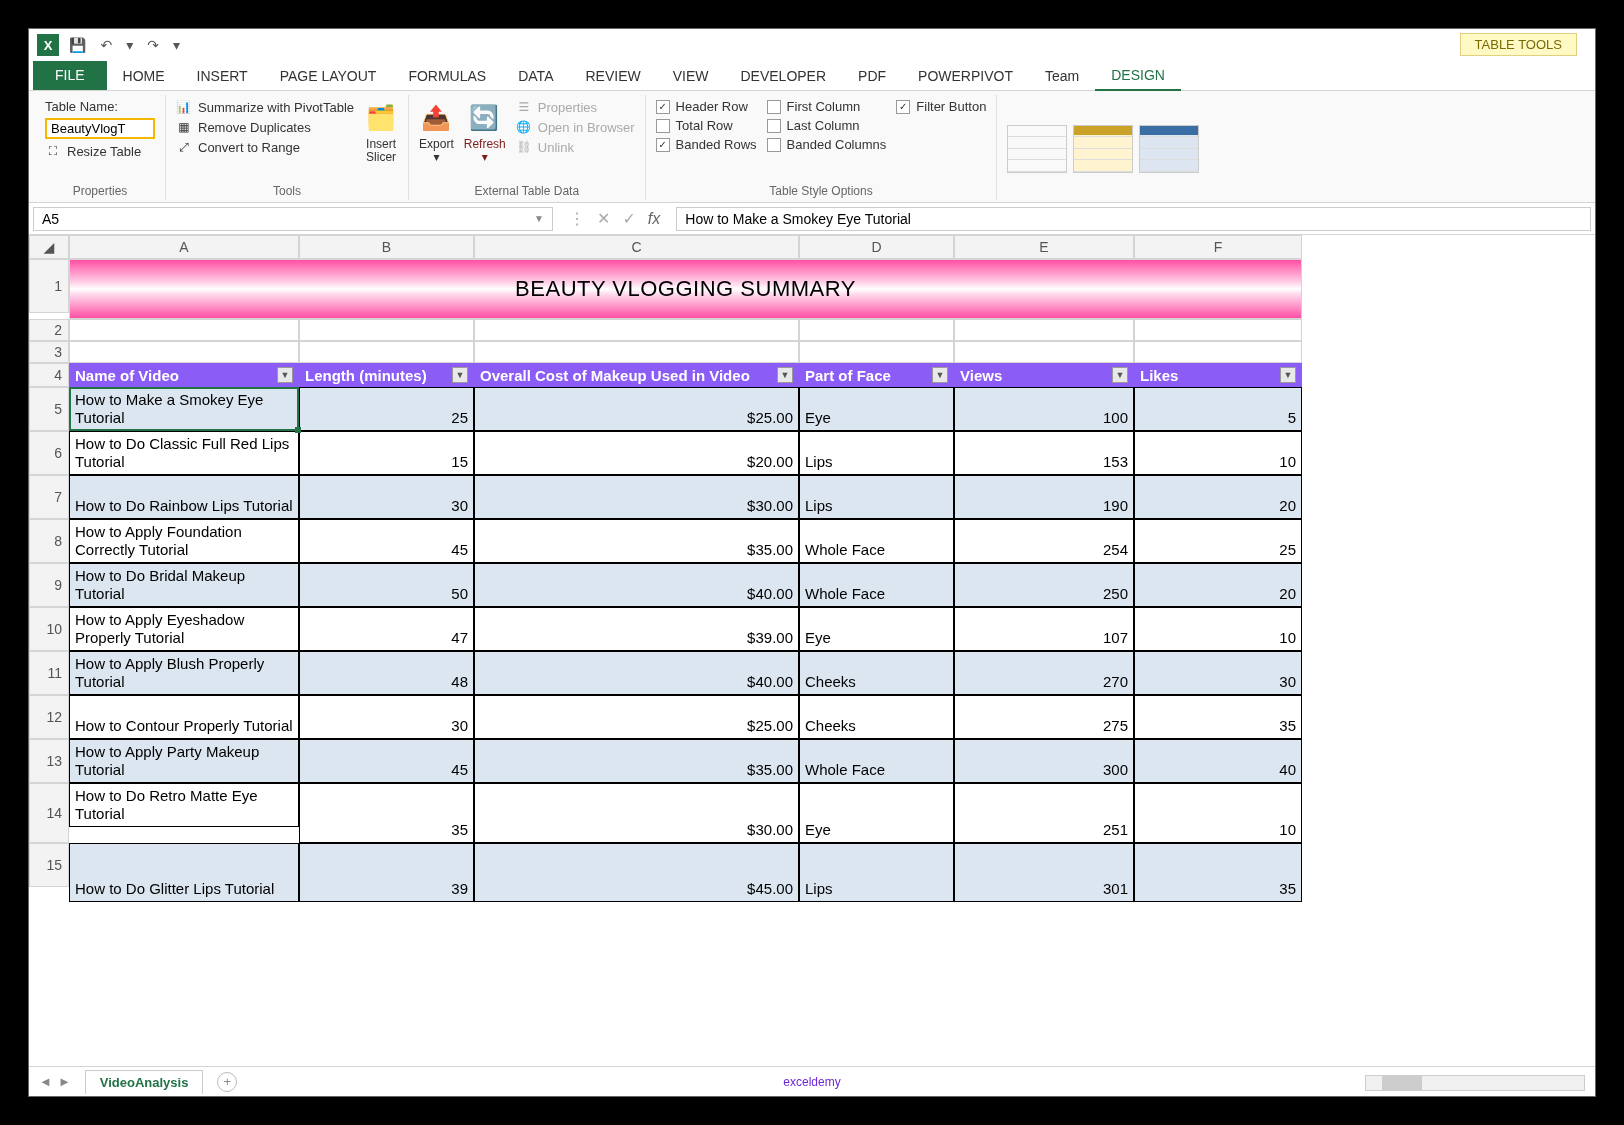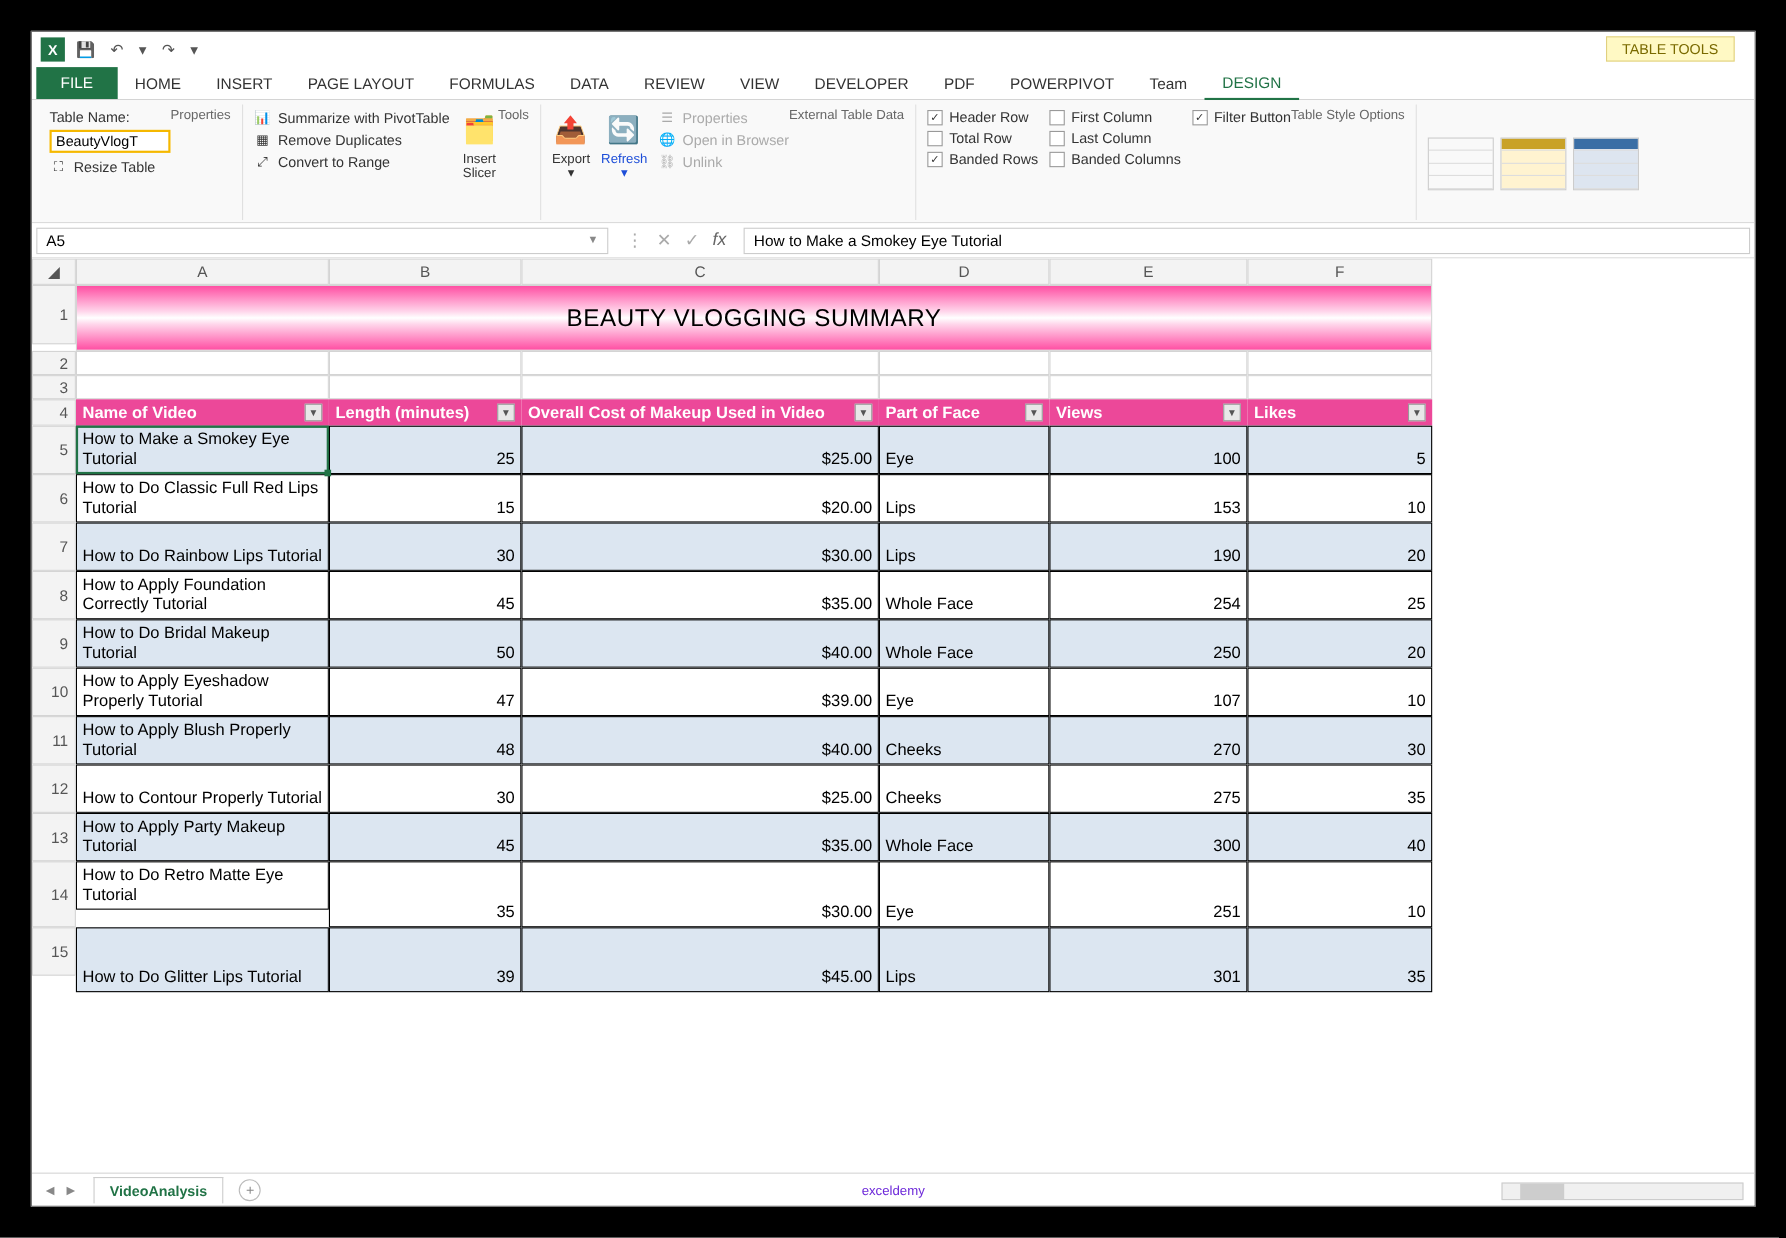--- a/index.html
+++ b/index.html
@@ -16,21 +16,21 @@
 
 
 .tabs { height:30px; background:#fff; display:flex; align-items:flex-end; border-bottom:1px solid #d4d4d4; padding-left:4px; }
 .tab { padding:6px 16px; font-size:14px; color:#333; cursor:pointer; text-transform:uppercase; }
 .tab.file { background:#217346; color:#fff; padding:7px 22px; }
 .tab.active { color:#217346; border-bottom:2px solid #217346; margin-bottom:-1px; }
 .tab.normal { text-transform:none; }
 
 
 .ribbon { height:112px; background:#f9f9f9; border-bottom:1px solid #d4d4d4; display:flex; padding:4px 6px 2px; gap:0; font-size:13px; }
-.group { border-right:1px solid #e0e0e0; padding:0 10px 2px; display:flex; justify-content:space-between; }
+.group { border-right:1px solid #e0e0e0; padding:0 10px 2px; display:flex; flex-direction:column; justify-content:space-between; }
 .group-label { text-align:center; font-size:12px; color:#666; padding-top:2px; }
 .group-body { flex:1; display:flex; gap:10px; align-items:flex-start; padding-top:4px; }
 .vstack { display:flex; flex-direction:column; gap:4px; }
 .ritem { display:flex; align-items:center; gap:6px; color:#333; white-space:nowrap; }
 .ritem.dis { color:#aaa; }
 .ricon { width:16px; height:16px; display:inline-flex; align-items:center; justify-content:center; font-size:12px; }
 .bigbtn { display:flex; flex-direction:column; align-items:center; gap:3px; padding-top:2px; }
 .bigbtn .bicon { width:34px; height:34px; display:flex; align-items:center; justify-content:center; font-size:24px; }
 .bigbtn .blabel { font-size:12px; color:#333; text-align:center; line-height:1.1; }
 .tname-input { width:110px; border:2px solid #f5b800; background:#fff; padding:1px 4px; font-size:13px; box-shadow:0 0 0 1px #fff inset; }
@@ -52,21 +52,21 @@
 
 
 .sheet { flex:1; overflow:auto; background:#fff; position:relative; }
 .grid { display:grid; grid-template-columns:40px 230px 175px 325px 155px 180px 168px; font-size:15px; color:#000; }
 .colhead, .rowhead, .corner { background:#f3f3f3; border:1px solid #d4d4d4; display:flex; align-items:center; justify-content:center; color:#555; font-size:14px; position:sticky; }
 .colhead { height:24px; top:0; }
 .rowhead { justify-content:flex-end; padding-right:6px; }
 .corner { height:24px; }
 .cell { border:1px solid #d4d4d4; padding:2px 4px; background:#fff; display:flex; align-items:flex-end; min-height:22px; }
 .cell.merged { grid-column:2/8; height:60px; background:linear-gradient(#ff4fa3,#ffd6eb 40%,#fff 50%,#ffd6eb 60%,#ff4fa3); align-items:center; justify-content:center; font-weight:400; font-size:22px; letter-spacing:.5px; }
-.th { background:#ec4899; color:#fff; font-weight:bold; display:flex; align-items:center; justify-content:space-between; padding:3px 6px; height:24px; }
+.th { background:#8b5cf6; color:#fff; font-weight:bold; display:flex; align-items:center; justify-content:space-between; padding:3px 6px; height:24px; }
 .th .drop { width:16px; height:16px; background:#e8e8e8; border:1px solid #999; display:flex; align-items:center; justify-content:center; font-size:9px; color:#555; }
 .bodycell { border:1px solid #000; padding:3px 5px; line-height:1.2; }
 .bodycell.alt { background:#dce6f1; }
 .bodycell.r { justify-content:flex-end; text-align:right; }
 .bodycell.selected { outline:2px solid #217346; outline-offset:-2px; position:relative; }
 .bodycell.selected::after { content:""; position:absolute; right:-3px; bottom:-3px; width:6px; height:6px; background:#217346; }
 
 
 .sheettabs { height:30px; border-top:1px solid #d4d4d4; display:flex; align-items:center; padding:0 10px; background:#fff; font-size:13px; position:relative; }
 .nav-arrows { display:flex; gap:6px; color:#888; margin-right:14px; }
@@ -151,21 +151,21 @@
     </div>
 
     <div class="group">
       <div class="group-body">
         <div class="bigbtn">
               <div class="bicon">📤</div>
               <div class="blabel"><span>Export</span><br>▾</div>
             </div>
         <div class="bigbtn">
               <div class="bicon" style="color:#aaa">🔄</div>
-              <div class="blabel" style="color:#1d4ed8"><span>Refresh</span><br>▾</div>
+              <div class="blabel" style="color:#7f1d1d"><span>Refresh</span><br>▾</div>
             </div>
         <div class="vstack">
           <div class="ritem dis">
                 <span class="ricon">☰</span>
                 <span>Properties</span>
               </div>
           <div class="ritem dis">
                 <span class="ricon">🌐</span>
                 <span>Open in Browser</span>
               </div>

